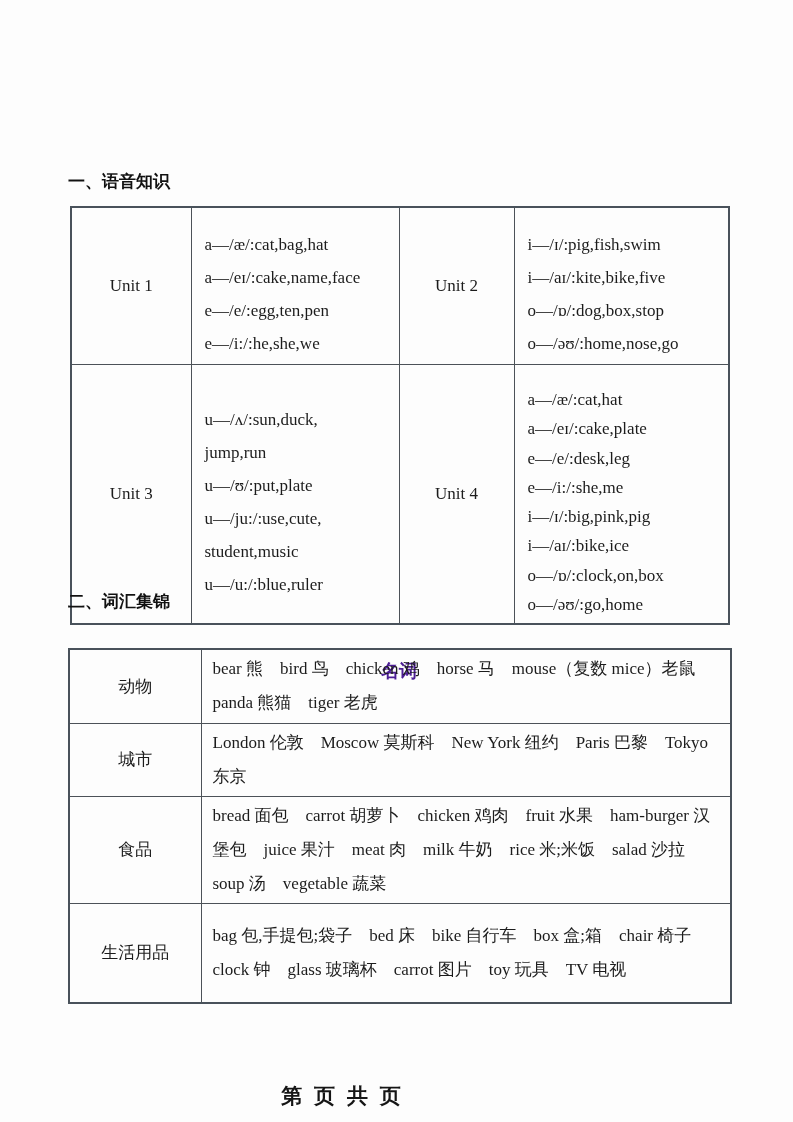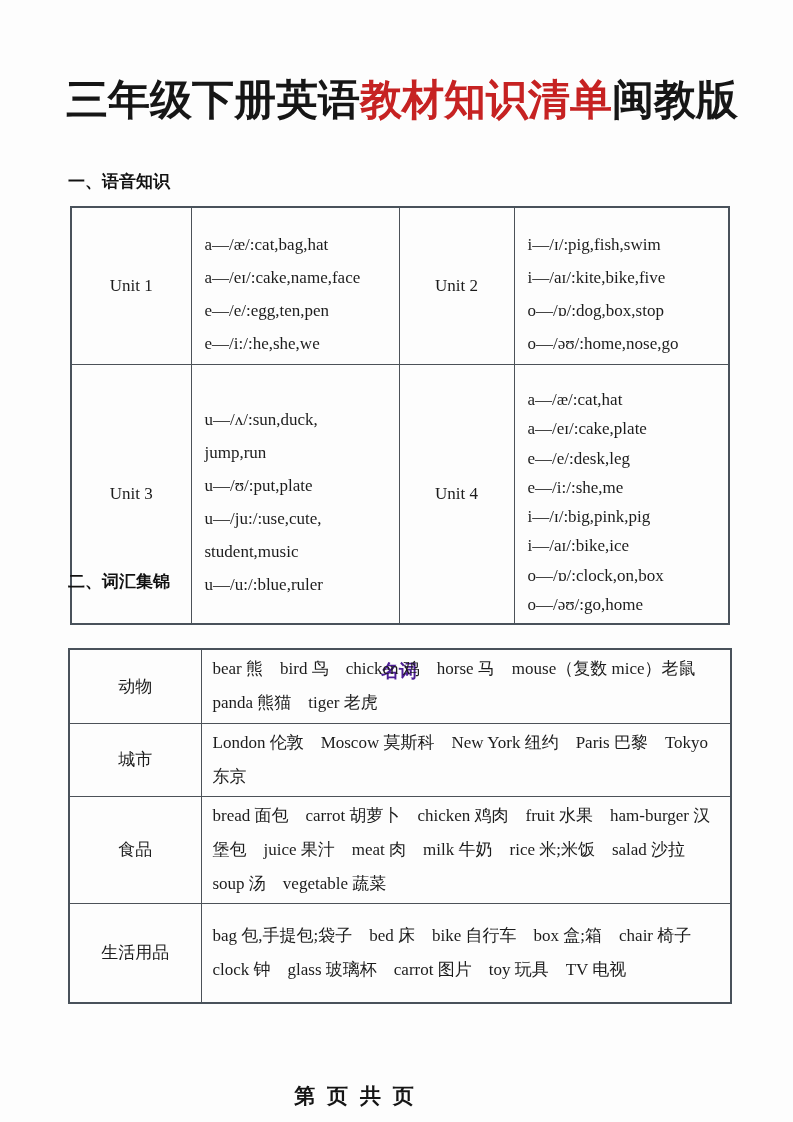--- a/index.html
+++ b/index.html
@@ -18,21 +18,21 @@
     font-size:42px; font-weight:600; letter-spacing:0px;
     white-space:nowrap; color:#161616;
   }
   .title .red { color:#c62222; }
   .sec-heading {
     position:absolute; left:68px;
     font-family:"Liberation Sans","DejaVu Sans",sans-serif;
     font-size:17px; font-weight:700; color:#111;
   }
   .h1 { top:170px; }
-  .h2 { top:570px; }
+  .h2 { top:590px; }
   .sub-heading {
     position:absolute; top:615px; left:68px; width:662px;
     text-align:center;
     font-family:"Liberation Sans","DejaVu Sans",sans-serif;
     font-size:18px; font-weight:700; color:#4c1d95;margin-top:44px;
   }
   table { border-collapse:collapse; table-layout:fixed; }
   .tbl1 {
     position:absolute; top:206px; left:70px; width:658px;
     border:2px solid #49525b;
@@ -55,34 +55,31 @@
     vertical-align:middle;
     font-size:17px;
   }
   .cat-cell { text-align:center; color:#1c1c1c; }
   .content-cell {
     padding:2px 8px 2px 11px;
     line-height:34px;
     white-space:pre-wrap;
   }
   .footer {
-    position:absolute; top:1082px; left:13px; width:685px;
+    position:absolute; top:1082px; left:0; width:685px;
     text-align:center;
     font-family:"Liberation Sans","DejaVu Sans",sans-serif;
     font-size:21px; font-weight:700; letter-spacing:3px; color:#151515;
   }
 </style>
 </head>
 <body>
 
 <div class="page">
 
-  <div class="title">
-    <span>三年级下册英语</span><span class="red">教材知识清单</span><span>闽教版</span>
-  </div>
 
   <div class="sec-heading h1">一、语音知识</div>
 
   <table class="tbl1">
     <colgroup>
       <col style="width:120px">
         <col style="width:208px">
         <col style="width:115px">
         <col style="width:215px">
     </colgroup>

